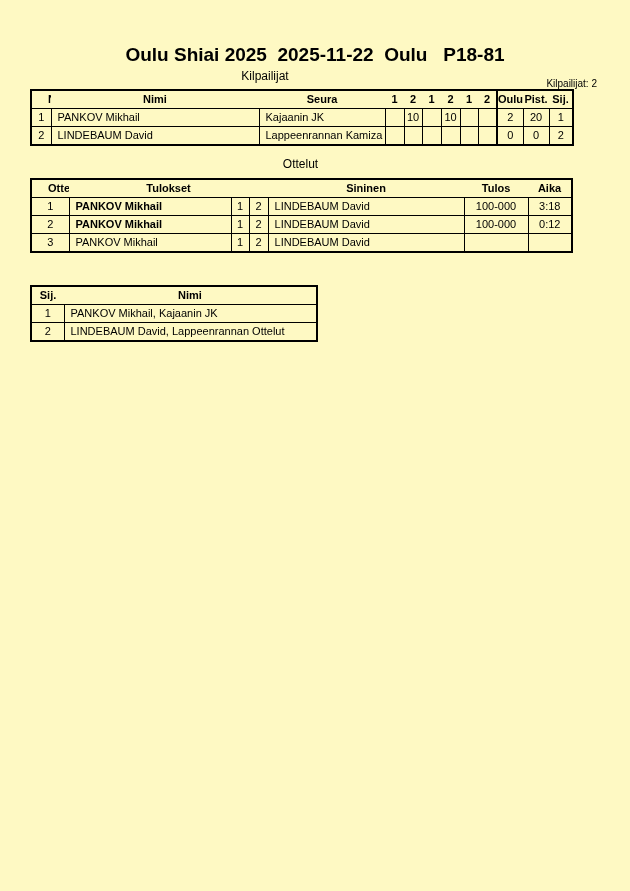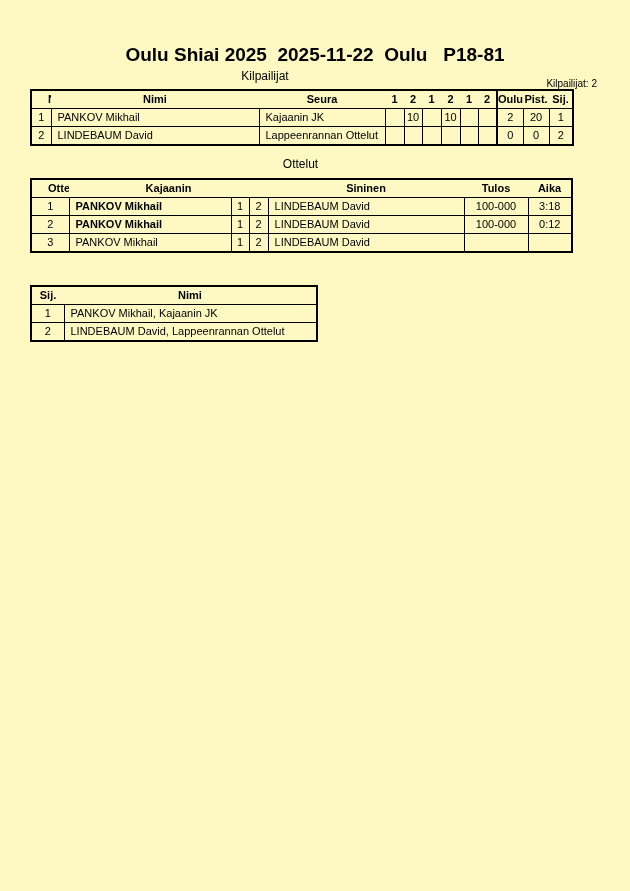--- a/index.html
+++ b/index.html
@@ -119,21 +119,21 @@
       <td>10</td>
       <td></td>
       <td></td>
       <td class="thickL">2</td>
       <td>20</td>
       <td>1</td>
     </tr>
     <tr>
       <td>2</td>
       <td class="name">LINDEBAUM David</td>
-      <td class="name">Lappeenrannan Ottelut</td>
+      <td class="name">Lappeenrannan Kamiza</td>
       <td></td>
       <td></td>
       <td></td>
       <td></td>
       <td></td>
       <td></td>
       <td class="thickL">0</td>
       <td>0</td>
       <td>2</td>
     </tr>
@@ -148,21 +148,21 @@
         <col style="width:162px">
         <col style="width:18px">
       <col style="width:19px">
         <col style="width:196px">
         <col style="width:64px">
       <col style="width:44px">
     </colgroup>
     <tbody>
         <tr>
       <th class="al">Ottelu</th>
-      <th colspan="3">Kajaanin</th>
+      <th colspan="3">Tulokset</th>
       <th>Sininen</th>
       <th>Tulos</th>
       <th>Aika</th>
     </tr>
     <tr>
       <td>1</td>
       <td class="name b">PANKOV Mikhail</td>
       <td>1</td>
       <td>2</td>
       <td class="name">LINDEBAUM David</td>

